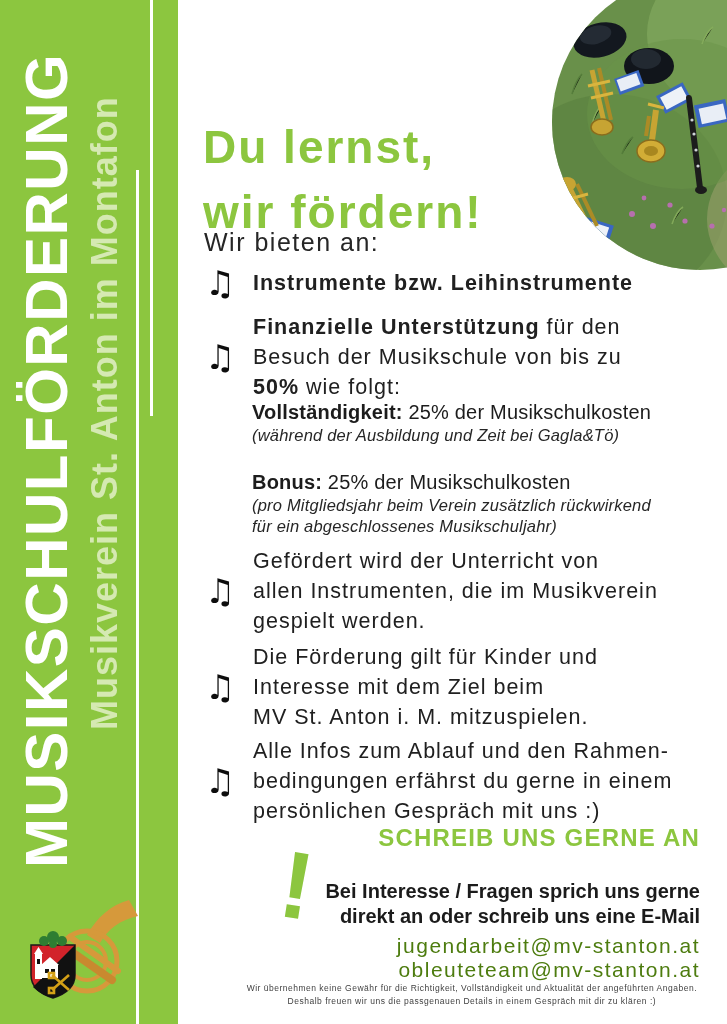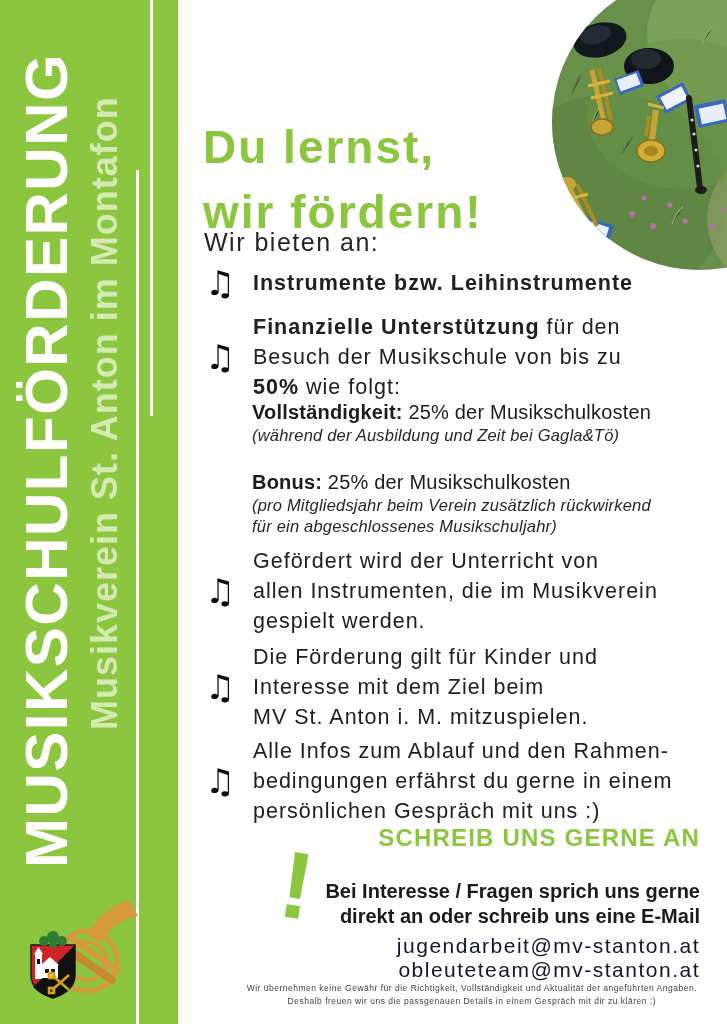--- a/index.html
+++ b/index.html
@@ -43,21 +43,21 @@
 
   
   .schreib{position:absolute;right:27px;top:824px;font-size:24px;font-weight:700;
            letter-spacing:1.2px;color:#8CC63F;white-space:nowrap;}
   .excl{position:absolute;left:281px;top:838px;font-size:95px;line-height:1;font-weight:700;
         color:#8CC63F;transform:rotate(9deg);}
   .interesse{position:absolute;right:27px;top:871px;text-align:right;font-size:20px;
              font-weight:700;line-height:25px;color:#1b1b1b;margin-top:8px;}
   .interesse span{display:block;white-space:nowrap;}
   .emails{position:absolute;right:27px;top:934px;text-align:right;font-size:21px;
-          letter-spacing:1.5px;line-height:23.5px;color:#0f172a;}
+          letter-spacing:1.5px;line-height:23.5px;color:#4d7c0f;}
   .emails span{display:block;white-space:nowrap;cursor:pointer;}
   .fineprint{position:absolute;right:30px;top:982px;text-align:center;font-size:8.5px;
              letter-spacing:0.5px;line-height:13px;color:#3f3f3f;}
   .fineprint span{display:block;white-space:nowrap;}
 </style>
 </head>
 <body>
 
 <div class="page">
 

